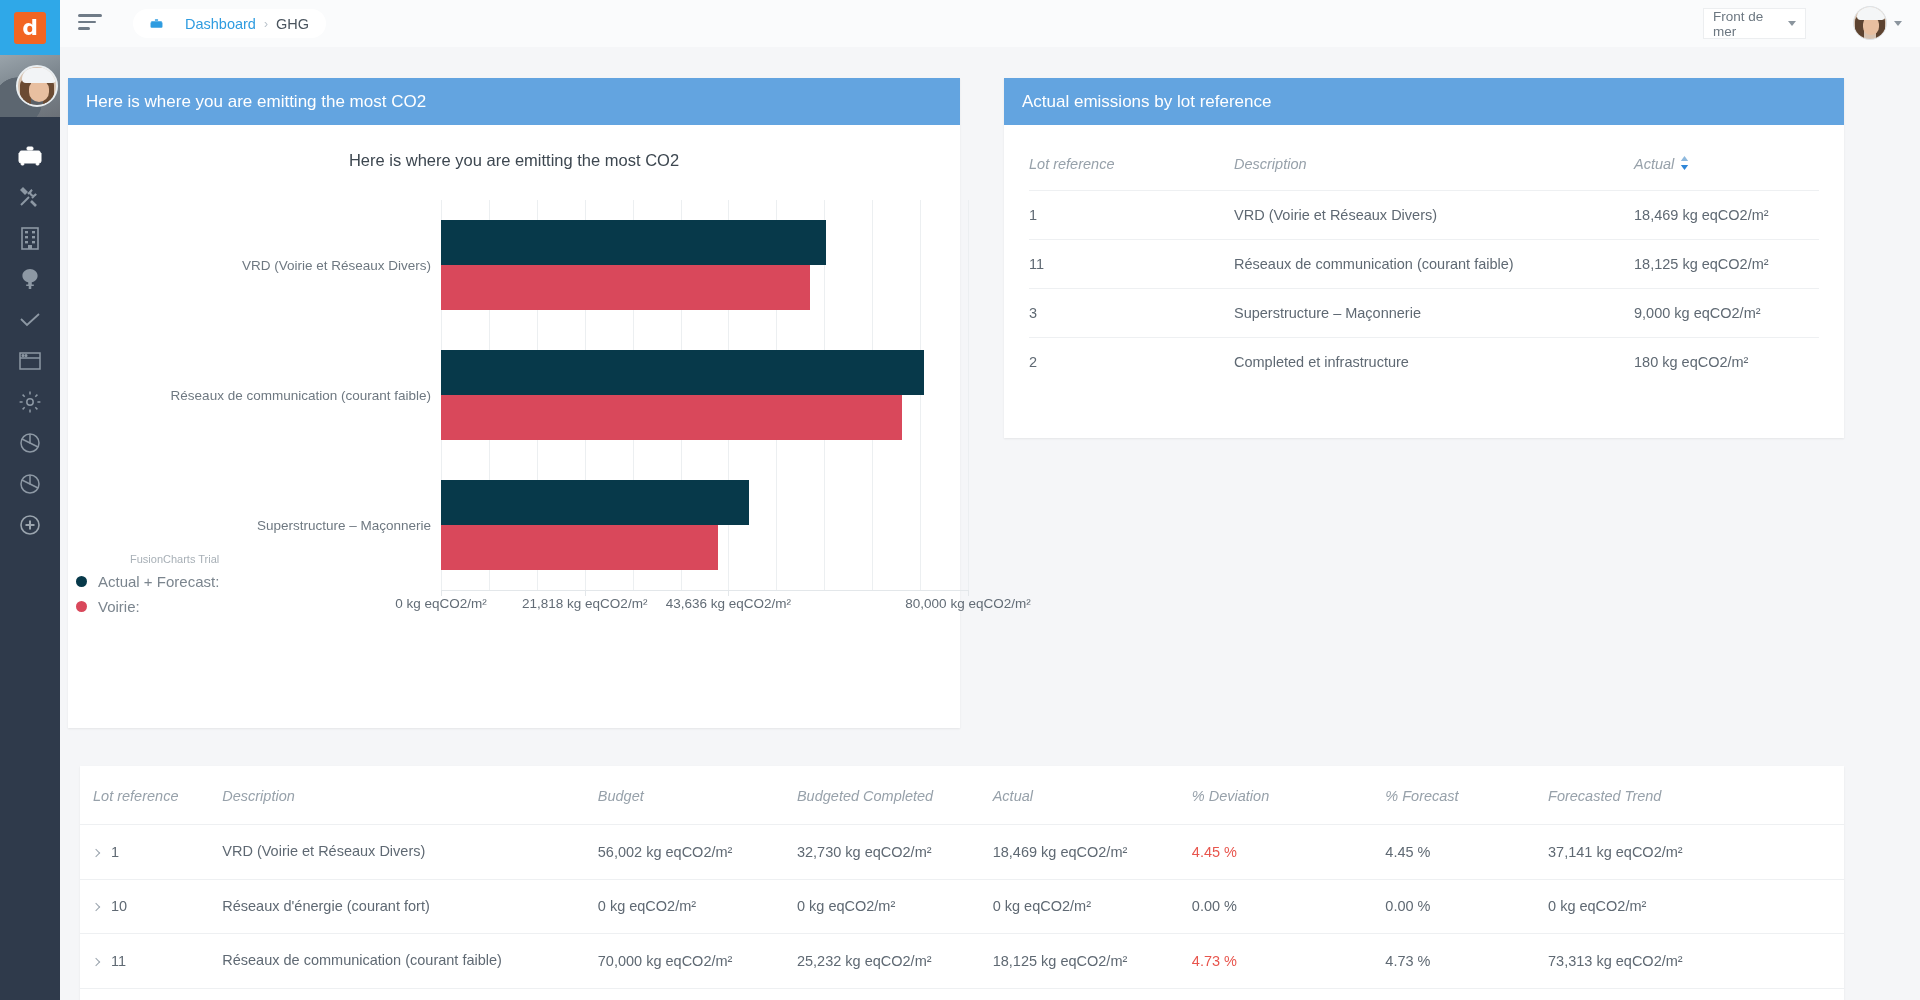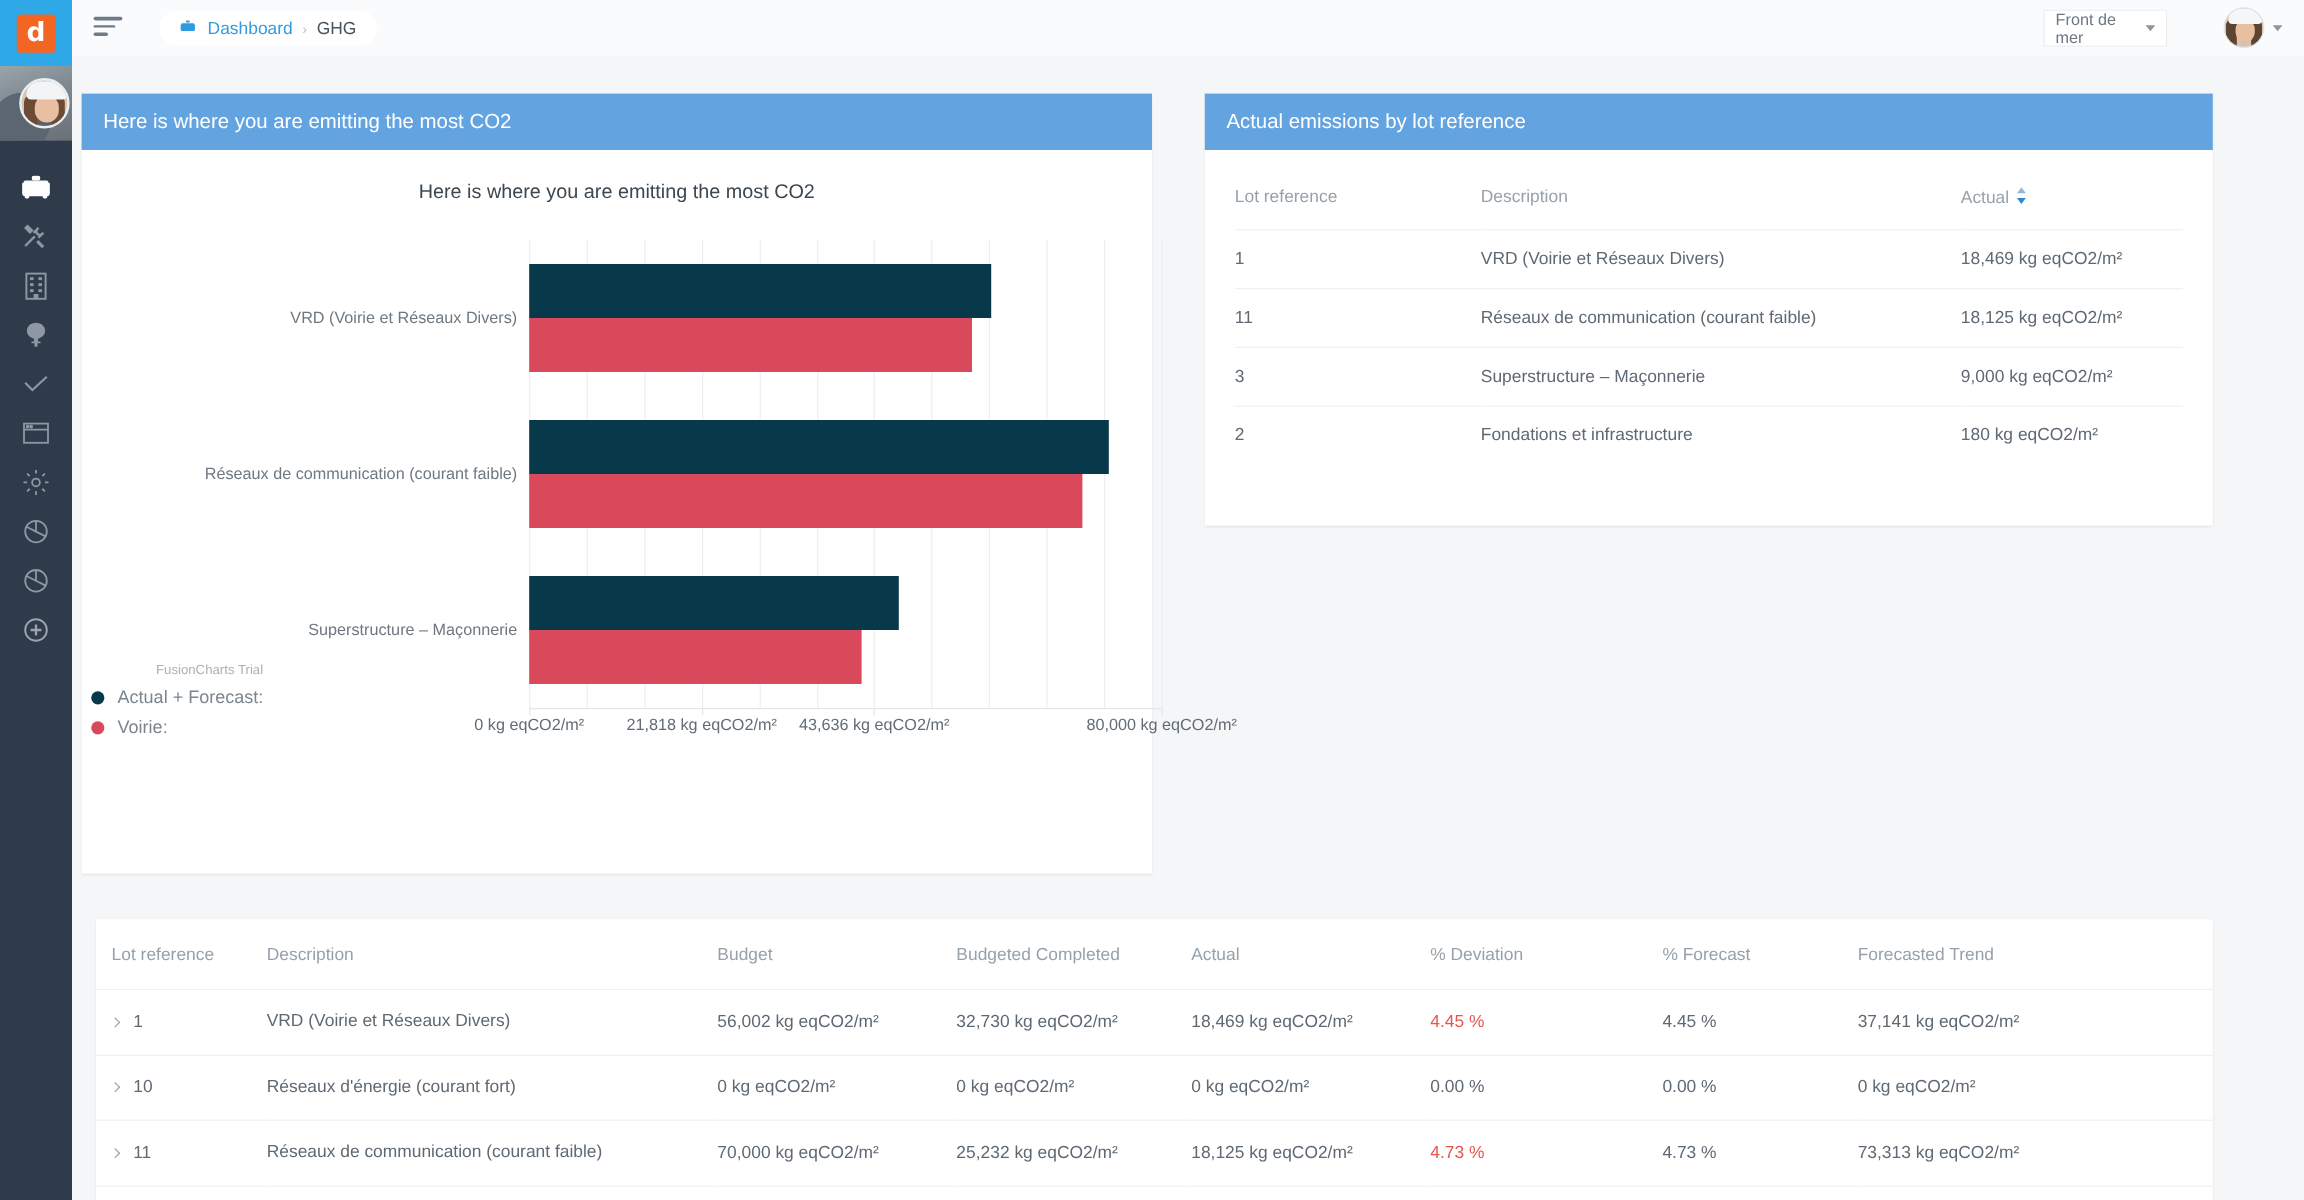--- a/index.html
+++ b/index.html
@@ -83,21 +83,21 @@
   #hamburger i:nth-child(1){ width:24px; }
   #hamburger i:nth-child(2){ width:18px; }
   #hamburger i:nth-child(3){ width:12px; }
   #breadcrumb {
     position:absolute; left:73px; top:9px; height:29px;
     background:#ffffff; border-radius:15px;
     display:flex; align-items:center; padding:0 17px; gap:8px;
     font-size:14.5px;
   }
   #breadcrumb a {
-    color:#2f9ce0; text-decoration:none; display:flex; gap:10px;
+    color:#2f9ce0; text-decoration:none; display:flex; align-items:center; gap:22px;
   }
   #breadcrumb .sep { color:#b9c2ca; font-size:12px; }
   #breadcrumb .leaf { color:#4a545e; }
   #project-select {
     position:absolute; right:114px; top:8px; width:103px; height:31px;
     background:#ffffff; border:1px solid #eceef0;
     display:flex; align-items:center; justify-content:space-between;
     padding:0 9px; font-size:13.5px; color:#6c7781; cursor:pointer;
   }
   #user-menu {
@@ -170,20 +170,21 @@
   #tooltip-legend .dot { width:11px; height:11px; border-radius:50%; }
 
   
   #lot-card { left:1004px; top:78px; width:840px; height:360px; }
   #lot-card .tbl { padding:22px 25px 0 25px; }
 
   table { width:100%; border-collapse:collapse; }
   th {
     text-align:left; font-weight:normal; font-size:14.5px; color:#97a1aa;
     padding:8px 0 18px 0;
+    font-style:italic;
   }
   td { font-size:14.5px; color:#5f6973; padding:16px 0; border-top:1px solid #eef0f2; }
   .sort-ico { display:inline-block; margin-left:6px; position:relative; top:1px; }
 
   
   #main-table-card { left:80px; top:766px; width:1764px; height:240px; }
   #main-table-card table { table-layout:fixed; }
   #main-table-card th { padding:22px 0 20px 0; }
   #main-table-card td { padding:17px 0; }
   .dev-red { color:#e8554d; }
@@ -429,21 +430,21 @@
             <td>Réseaux de communication (courant faible)</td>
             <td>18,125 kg eqCO2/m²</td>
           </tr>
           <tr>
             <td>3</td>
             <td>Superstructure – Maçonnerie</td>
             <td>9,000 kg eqCO2/m²</td>
           </tr>
           <tr>
             <td>2</td>
-            <td>Fondations et infrastructure</td>
+            <td>Completed et infrastructure</td>
             <td>180 kg eqCO2/m²</td>
           </tr>
         </tbody>
     </table>
   </div>
 </div>
 
 <div class="card" id="main-table-card">
   <table>
     <colgroup>

